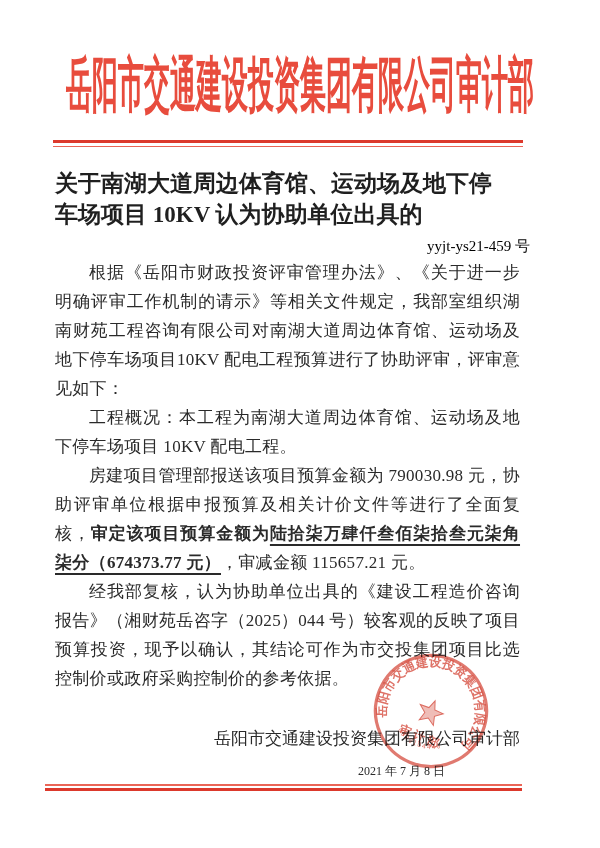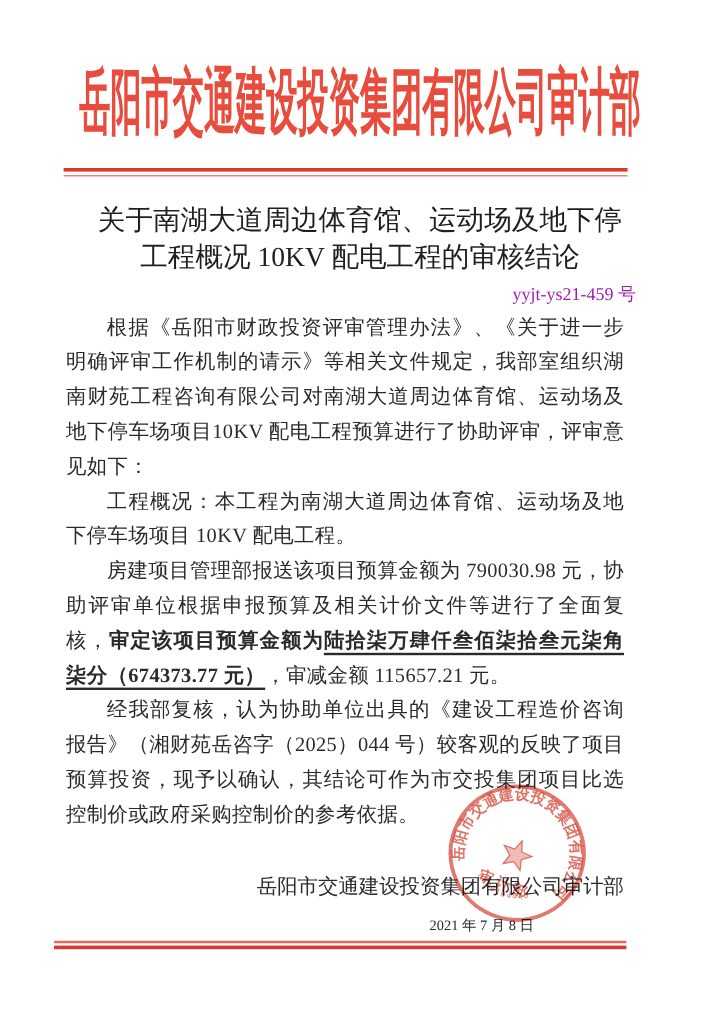--- a/index.html
+++ b/index.html
@@ -31,33 +31,32 @@
   
   .rule-wrap-top{margin-top:18px;margin-left:-2px;width:470px;}
   .rule-thick{height:3px;background:#dc392c;}
   .rule-thin{height:1.5px;background:#ea6557;}
   .rule-wrap-top .rule-thin{margin-top:2.5px;}
   .rule-wrap-bottom{position:absolute;left:45px;top:784px;width:477px;}
   .rule-wrap-bottom .rule-thick{margin-top:2.5px;}
   
   .doc-title{
     margin:21px 0 0 0;
-    text-align:center;
     font-size:23px;
     line-height:31px;
-    font-weight:normal;
+    font-weight:bold;
     color:#1f1f1f;
   }
   .doc-number{
     margin-top:5px;
     text-align:right;
     padding-right:15px;
     font-size:15px;
     line-height:22px;
-    color:#a21caf;
+    color:#000000;
   }
   
   .body-text{width:465px;margin-top:1px;font-family:Liberation Serif, serif;}
   .body-text p{
     margin:0;
     font-size:17px;
     line-height:29px;
     text-align:justify;
     text-indent:2em;
     letter-spacing:0.3px;
@@ -103,21 +102,21 @@
     <span>岳阳市交通建设投资集团有限公司审计部</span>
   </div>
 
   <div class="rule-wrap-top">
     <div class="rule-thick"></div>
     <div class="rule-thin"></div>
   </div>
 
   <div class="doc-title">
     <div>关于南湖大道周边体育馆、运动场及地下停</div>
-    <div>工程概况 10KV 配电工程的审核结论</div>
+    <div>车场项目 10KV 认为协助单位出具的</div>
   </div>
 
   <div class="doc-number">yyjt-ys21-459 号</div>
 
   <div class="body-text">
     <p>根据《岳阳市财政投资评审管理办法》、《关于进一步明确评审工作机制的请示》等相关文件规定，我部室组织湖南财苑工程咨询有限公司对南湖大道周边体育馆、运动场及地下停车场项目10KV 配电工程预算进行了协助评审，评审意见如下：</p>
     <p>工程概况：本工程为南湖大道周边体育馆、运动场及地下停车场项目 10KV 配电工程。</p>
     <p><span>房建项目管理部报送该项目预算金额为 790030.98 元，协助评审单位根据申报预算及相关计价文件等进行了全面复核，</span><span class="b">审定该项目预算金额为</span><span class="bu">陆拾柒万肆仟叁佰柒拾叁元柒角柒分（674373.77 元）</span><span>，审减金额 115657.21 元。</span></p>
     <p>经我部复核，认为协助单位出具的《建设工程造价咨询报告》（湘财苑岳咨字（2025）044 号）较客观的反映了项目预算投资，现予以确认，其结论可作为市交投集团项目比选控制价或政府采购控制价的参考依据。</p>
   </div>

